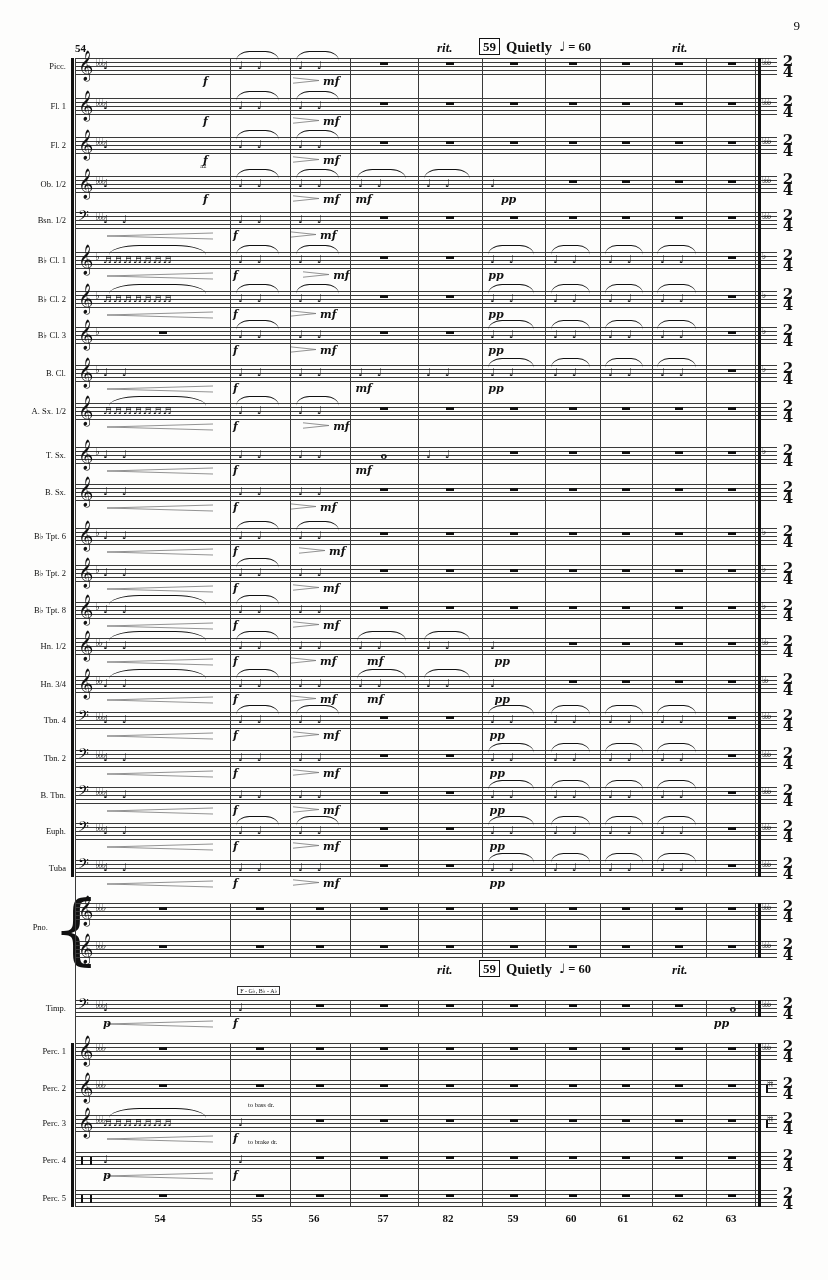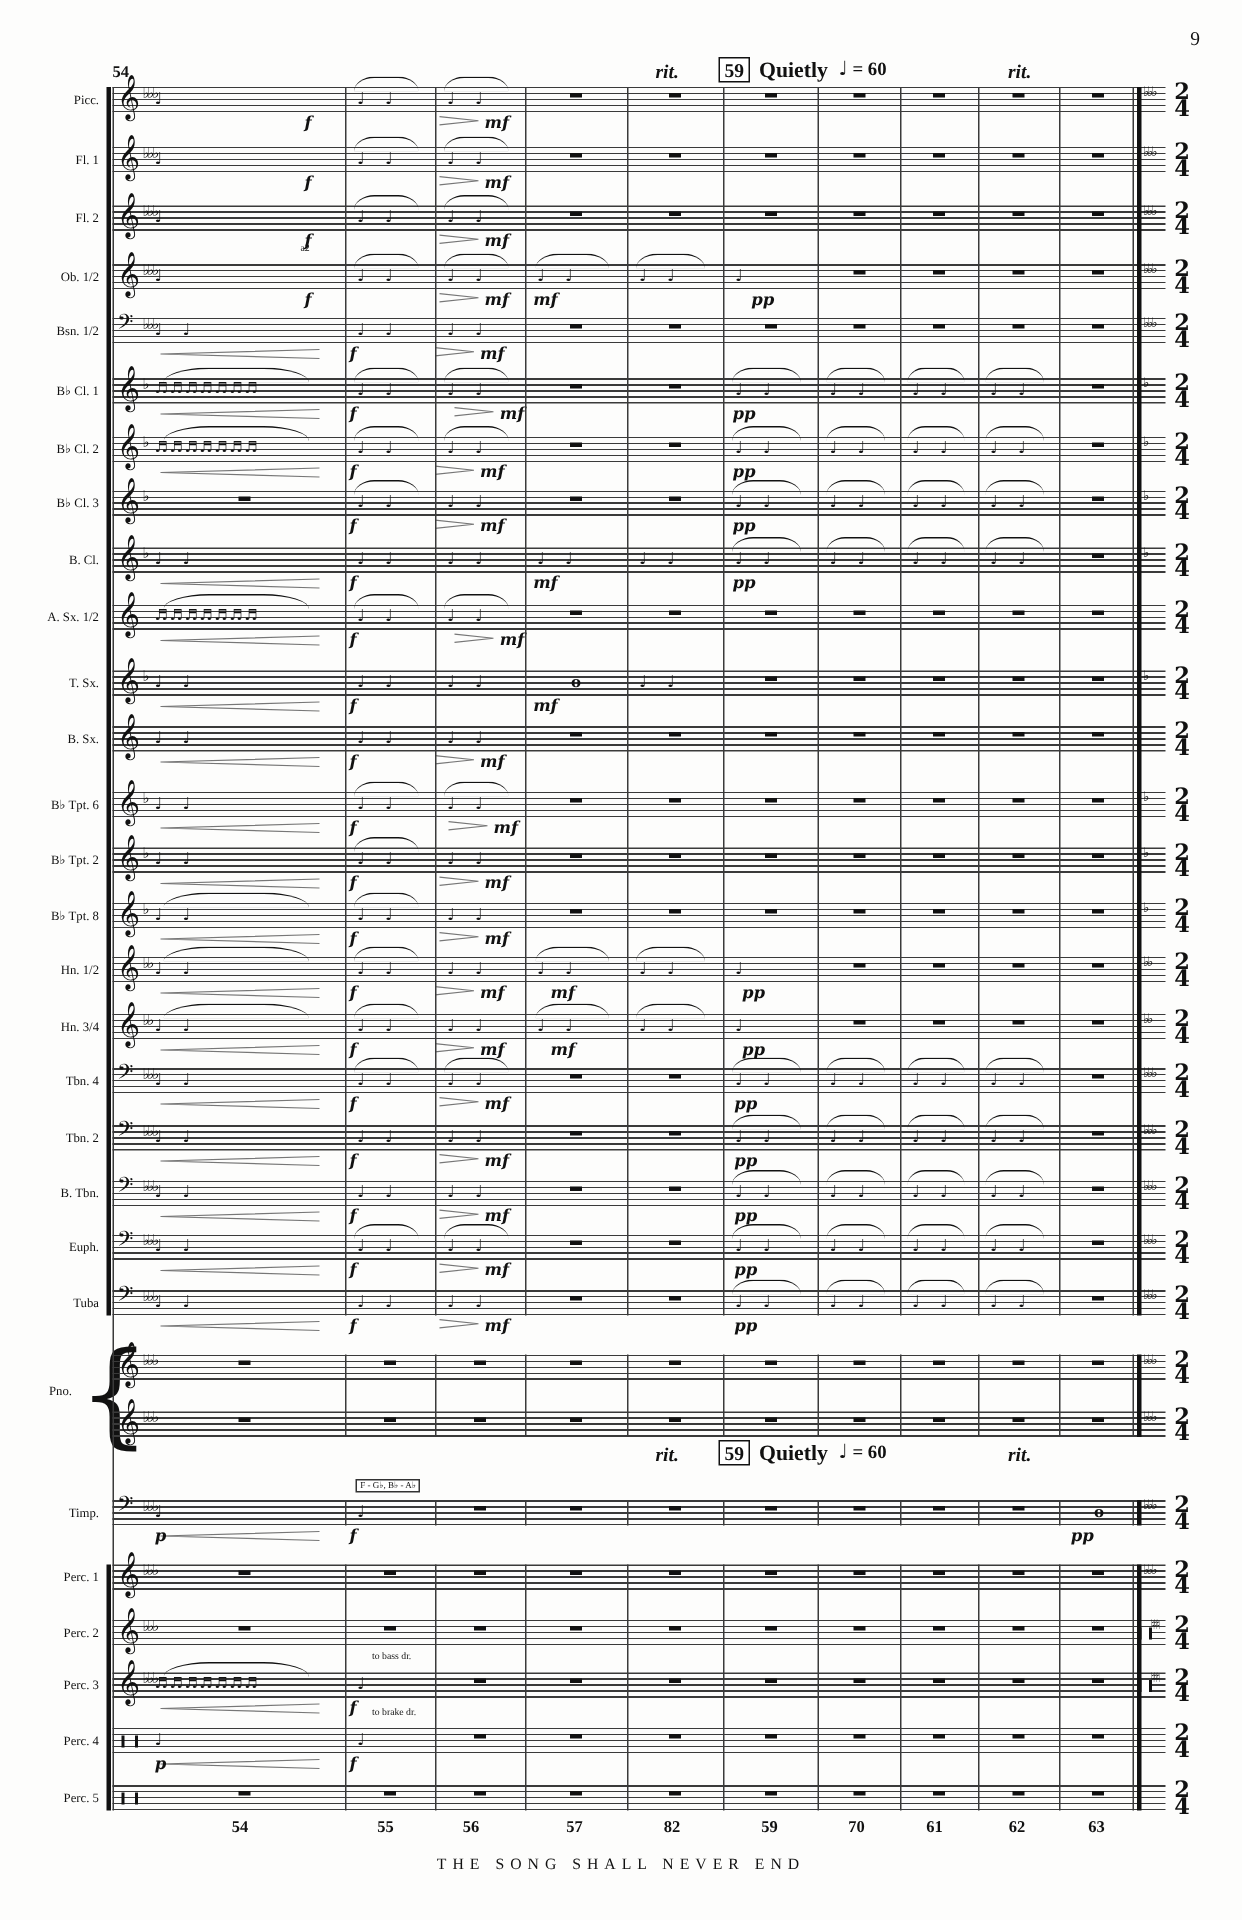--- a/index.html
+++ b/index.html
@@ -1559,26 +1559,25 @@
       </div>
     </div>
 
   <div id="footer-nums">
       <div class="footer-num" style="left: 160px; top: 1212px;">54</div>
       <div class="footer-num" style="left: 257px; top: 1212px;">55</div>
       <div class="footer-num" style="left: 314px; top: 1212px;">56</div>
       <div class="footer-num" style="left: 383px; top: 1212px;">57</div>
       <div class="footer-num" style="left: 448px; top: 1212px;">82</div>
       <div class="footer-num" style="left: 513px; top: 1212px;">59</div>
-      <div class="footer-num" style="left: 571px; top: 1212px;">70</div>
+      <div class="footer-num" style="left: 571px; top: 1212px;">60</div>
       <div class="footer-num" style="left: 623px; top: 1212px;">61</div>
       <div class="footer-num" style="left: 678px; top: 1212px;">62</div>
       <div class="footer-num" style="left: 731px; top: 1212px;">63</div>
     </div>
-  <div class="footer-title" style="top:1238px;">THE SONG SHALL NEVER END</div>
 <div class="bar" style="left: 75px; top: 58px; height: 1149px;"></div>
     <div class="bar" style="left: 230px; top: 58px; height: 819px;"></div>
     <div class="bar" style="left: 290px; top: 58px; height: 819px;"></div>
     <div class="bar" style="left: 350px; top: 58px; height: 819px;"></div>
     <div class="bar" style="left: 418px; top: 58px; height: 819px;"></div>
     <div class="bar" style="left: 482px; top: 58px; height: 819px;"></div>
     <div class="bar" style="left: 545px; top: 58px; height: 819px;"></div>
     <div class="bar" style="left: 600px; top: 58px; height: 819px;"></div>
     <div class="bar" style="left: 652px; top: 58px; height: 819px;"></div>
     <div class="bar" style="left: 706px; top: 58px; height: 819px;"></div>

